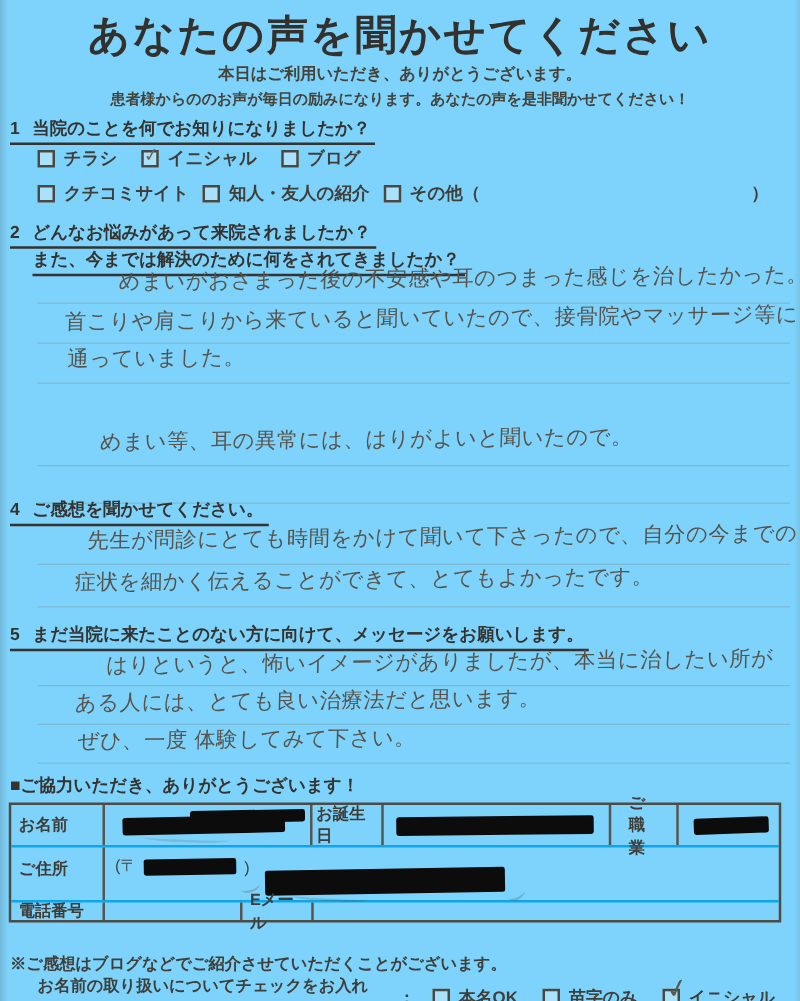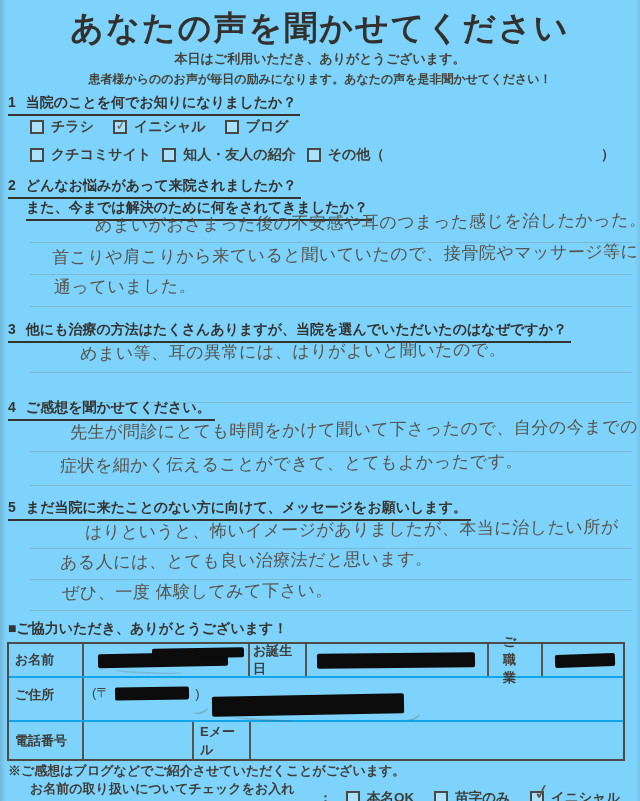--- a/index.html
+++ b/index.html
@@ -41,21 +41,21 @@
 
   .thanks { left:8px; font-size:14px; font-weight:bold; color:#35332f; }
 
   .info-table { left:7px; width:618px; border:2px solid #4d4b45; }
   .t-row { display:flex; border-bottom:2px solid #0ea5e9; }
   .t-row:last-child { border-bottom:none; }
   .t-cell { border-right:2px solid #57554f; display:flex; align-items:center;
     padding:2px 6px; font-size:13px; font-weight:600; color:#3f3d37; position:relative; }
   .t-cell:last-child { border-right:none; }
   .t-value { font-weight:normal; }
-  .r1 { height:34px; } .r2 { height:44px; } .r3 { height:37px; }
+  .r1 { height:34px; } .r2 { height:44px; } .r3 { height:14px; }
   .w-label { width:75px; flex:none; }
   .w-name { width:166px; flex:none; }
   .w-bdaylbl { width:57px; flex:none; padding:2px 3px; }
   .w-dob { width:182px; flex:none; }
   .w-joblbl { width:54px; flex:none; padding:2px 14px; }
   .w-flex { flex:1; }
   .w-phoneval { width:110px; flex:none; }
   .w-emaillbl { width:57px; flex:none; }
 
   .redact { position:absolute; background:#0c0c0c; border-radius:2px; }
@@ -121,23 +121,20 @@
   </div>
   <div class="abs q-heading" style="top:199px; left:26px;">
     <span class="u">また、今までは解決のために何をされてきましたか？</span>
   </div>
   <div class="abs answers" style="top:211px; left:30px;">
     <div class="hw-line" style="height:32px; padding-left:65px;"><span class="hw">めまいがおさまった後の不安感や耳のつまった感じを治したかった。</span></div>
     <div class="hw-line" style="height:32px; padding-left:22px;"><span class="hw">首こりや肩こりから来ていると聞いていたので、接骨院やマッサージ等に</span></div>
     <div class="hw-line" style="height:32px; padding-left:24px;"><span class="hw">通っていました。</span></div>
   </div>
 
-  <div class="abs q-heading" style="top:321px;">
-    <span class="u"><span class="q-num">3</span><span>他にも治療の方法はたくさんありますが、当院を選んでいただいたのはなぜですか？</span></span>
-  </div>
   <div class="abs answers" style="top:340px; left:30px;">
     <div class="hw-line" style="height:33px; padding-left:50px;"><span class="hw">めまい等、耳の異常には、はりがよいと聞いたので。</span></div>
     <div class="hw-line" style="height:30px;"></div>
   </div>
 
   <div class="abs q-heading" style="top:399px;">
     <span class="u"><span class="q-num">4</span><span>ご感想を聞かせてください。</span></span>
   </div>
   <div class="abs answers" style="top:418px; left:30px;">
     <div class="hw-line" style="height:34px; padding-left:40px;"><span class="hw">先生が問診にとても時間をかけて聞いて下さったので、自分の今までの</span></div>

